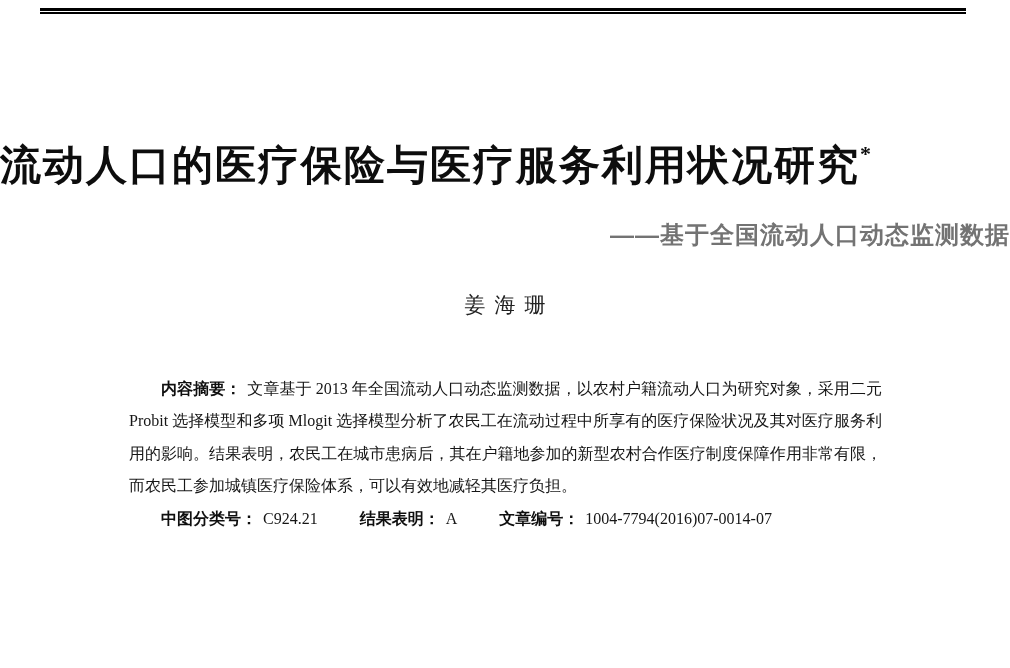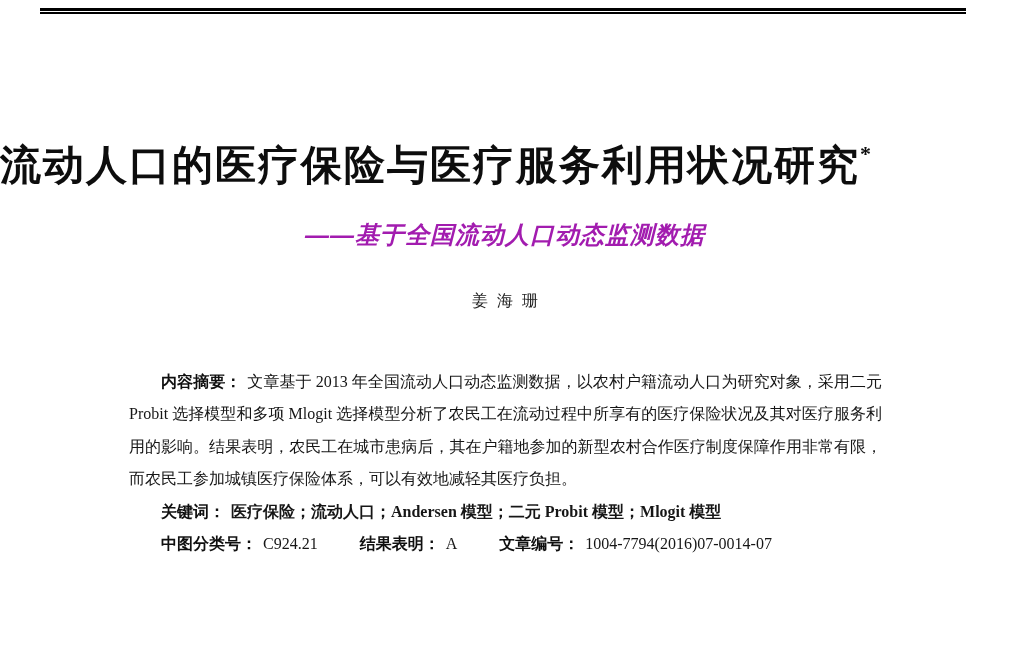--- a/index.html
+++ b/index.html
@@ -51,32 +51,31 @@
     color: #0d0d0d;
     white-space: nowrap;
   }
   .article-title sup {
     font-size: 22px;
     vertical-align: 18px;
     letter-spacing: 0;
   }
   .article-subtitle {
     margin-top: 16px;
-    text-align: center;
+    text-align: right;
     font-family: "Liberation Sans", sans-serif;
     font-weight: bold;
     font-size: 24px;
     letter-spacing: 1px;
-    color: #a21caf;
-    font-style: italic;
+    color: #737373;
   }
   .author {
     margin-top: 40px;
     text-align: center;
-    font-size: 16px;
+    font-size: 21px;
     letter-spacing: 9px;
     text-indent: 9px;
     color: #222;
   }
   
   .front-matter {
     margin: 54px 0 0 129px;
     width: 753px;
     font-size: 16px;
     line-height: 32.5px;
@@ -118,20 +117,19 @@
   <h1 class="article-title"><span>流动人口的医疗保险与医疗服务利用状况研究</span><sup>*</sup></h1>
 
   <div class="article-subtitle">——基于全国流动人口动态监测数据</div>
 
   <div class="author">姜海珊</div>
 
   <div class="front-matter">
 
     <p><span class="fm-label">内容摘要：</span><span>文章基于 2013 年全国流动人口动态监测数据，以农村户籍流动人口为研究对象，采用二元 Probit 选择模型和多项 Mlogit 选择模型分析了农民工在流动过程中所享有的医疗保险状况及其对医疗服务利用的影响。结果表明，农民工在城市患病后，其在户籍地参加的新型农村合作医疗制度保障作用非常有限，而农民工参加城镇医疗保险体系，可以有效地减轻其医疗负担。</span></p>
 
-    <p><span class="fm-label">关键词：</span><span class="kw-text">医疗保险；流动人口；Andersen 模型；二元 Probit 模型；Mlogit 模型</span></p>
 
     <p class="meta-line"><span class="fm-label">中图分类号：</span><span class="meta-value gap-after">C924.21</span><span class="fm-label">结果表明：</span><span class="meta-value gap-after">A</span><span class="fm-label">文章编号：</span><span class="meta-value">1004-7794(2016)07-0014-07</span></p>
 
 
   </div>
 
 </div>
 
 </body></html>

